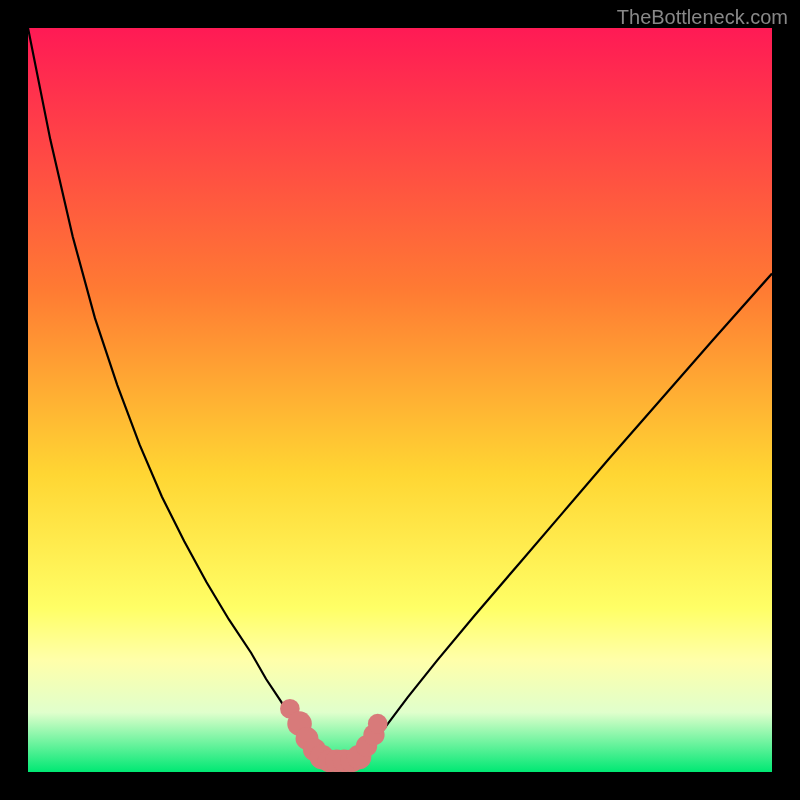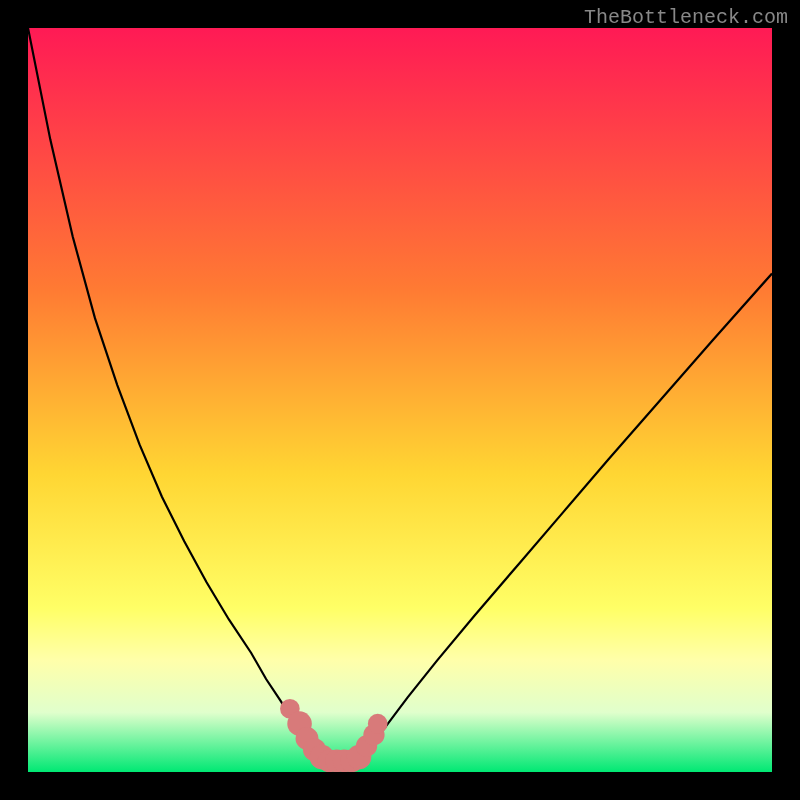--- a/index.html
+++ b/index.html
@@ -1,18 +1,18 @@
 <!DOCTYPE html>
 <html><head>
 <meta charset="utf-8">
 <style>
 body { margin: 0; padding: 0; background: #000; }
 .chart-container { width: 800px; height: 800px; position: relative; background: #000; }
 .plot-area { position: absolute; left: 28px; top: 28px; width: 744px; height: 744px; }
-.watermark { position: absolute; top: 6px; right: 12px; font-family: Liberation Mono, monospace; font-size: 20px; color: #888; }
+.watermark { position: absolute; top: 6px; right: 12px; font-family: Liberation Sans, sans-serif; font-size: 20px; color: #888; }
 svg { display: block; }
 </style>
 </head>
 <body>
 
 <div class="chart-container">
   <div class="plot-area">
     <svg width="744" height="744" viewBox="0 0 744 744">
       <defs>
         <linearGradient id="bg-gradient" x1="0" y1="0" x2="0" y2="1">

